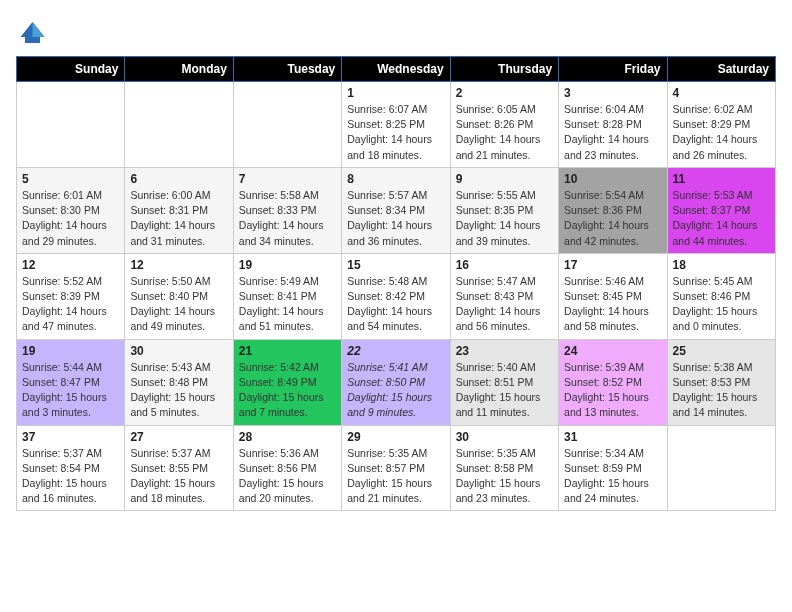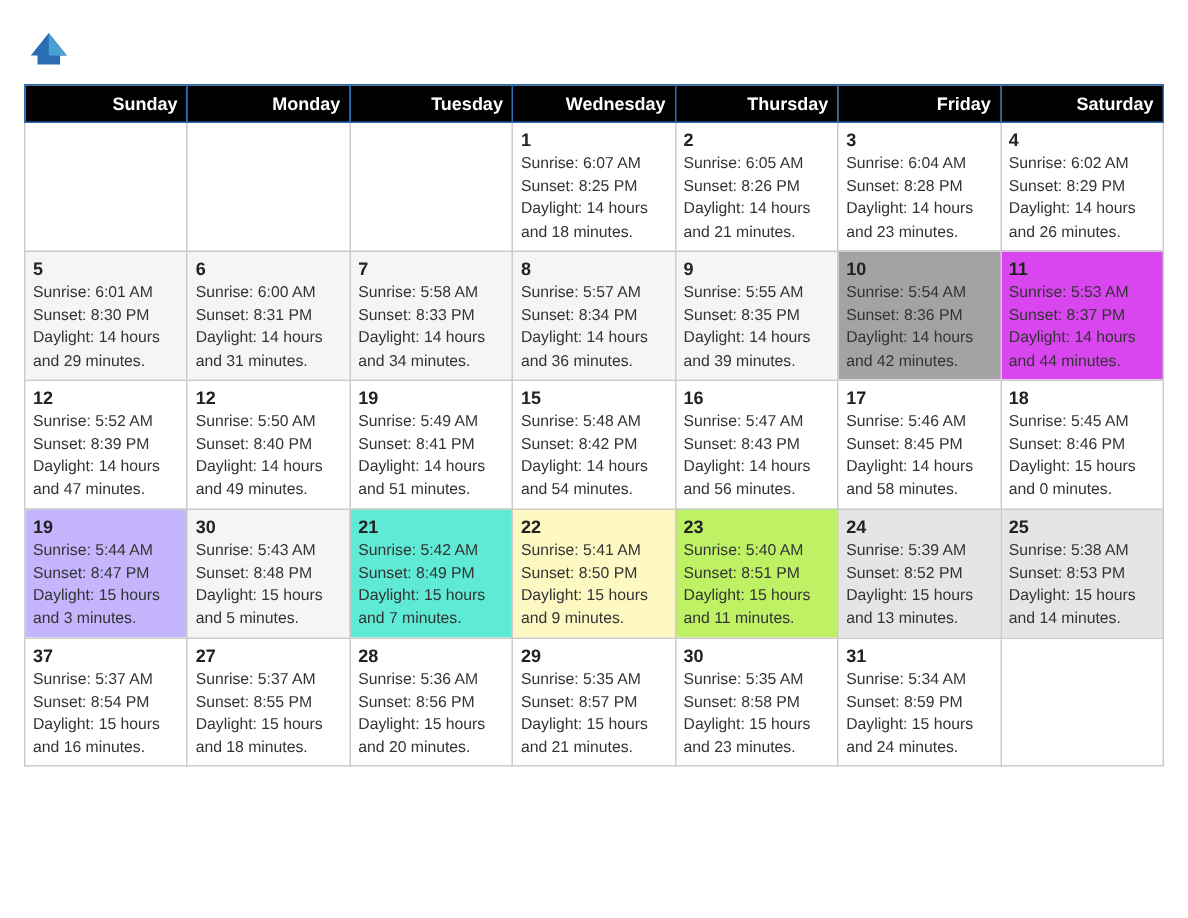--- a/index.html
+++ b/index.html
@@ -199,33 +199,33 @@
       </tr>
       <tr>
         <td style="background-color: #c4b5fd;">
           <div class="day-number">19</div>
         <div class="day-info">Sunrise: 5:44 AM<br>Sunset: 8:47 PM<br>Daylight: 15 hours and 3 minutes.</div>
         </td>
         <td style="background-color: rgb(245, 245, 245);">
           <div class="day-number">30</div>
         <div class="day-info">Sunrise: 5:43 AM<br>Sunset: 8:48 PM<br>Daylight: 15 hours and 5 minutes.</div>
         </td>
-        <td style="background-color: #5eead4;">
+        <td style="background-color: #22c55e;">
           <div class="day-number">21</div>
         <div class="day-info">Sunrise: 5:42 AM<br>Sunset: 8:49 PM<br>Daylight: 15 hours and 7 minutes.</div>
         </td>
-        <td style="background-color: #fef9c3;">
+        <td style="background-color: #c4b5fd; font-style: italic;">
           <div class="day-number">22</div>
         <div class="day-info">Sunrise: 5:41 AM<br>Sunset: 8:50 PM<br>Daylight: 15 hours and 9 minutes.</div>
         </td>
-        <td style="background-color: #bef264;">
+        <td style="background-color: #e5e5e5;">
           <div class="day-number">23</div>
         <div class="day-info">Sunrise: 5:40 AM<br>Sunset: 8:51 PM<br>Daylight: 15 hours and 11 minutes.</div>
         </td>
-        <td style="background-color: #e5e5e5;">
+        <td style="background-color: #f0abfc;">
           <div class="day-number">24</div>
         <div class="day-info">Sunrise: 5:39 AM<br>Sunset: 8:52 PM<br>Daylight: 15 hours and 13 minutes.</div>
         </td>
         <td style="background-color: #e5e5e5;">
           <div class="day-number">25</div>
         <div class="day-info">Sunrise: 5:38 AM<br>Sunset: 8:53 PM<br>Daylight: 15 hours and 14 minutes.</div>
         </td>
       </tr>
       <tr>
         <td>

